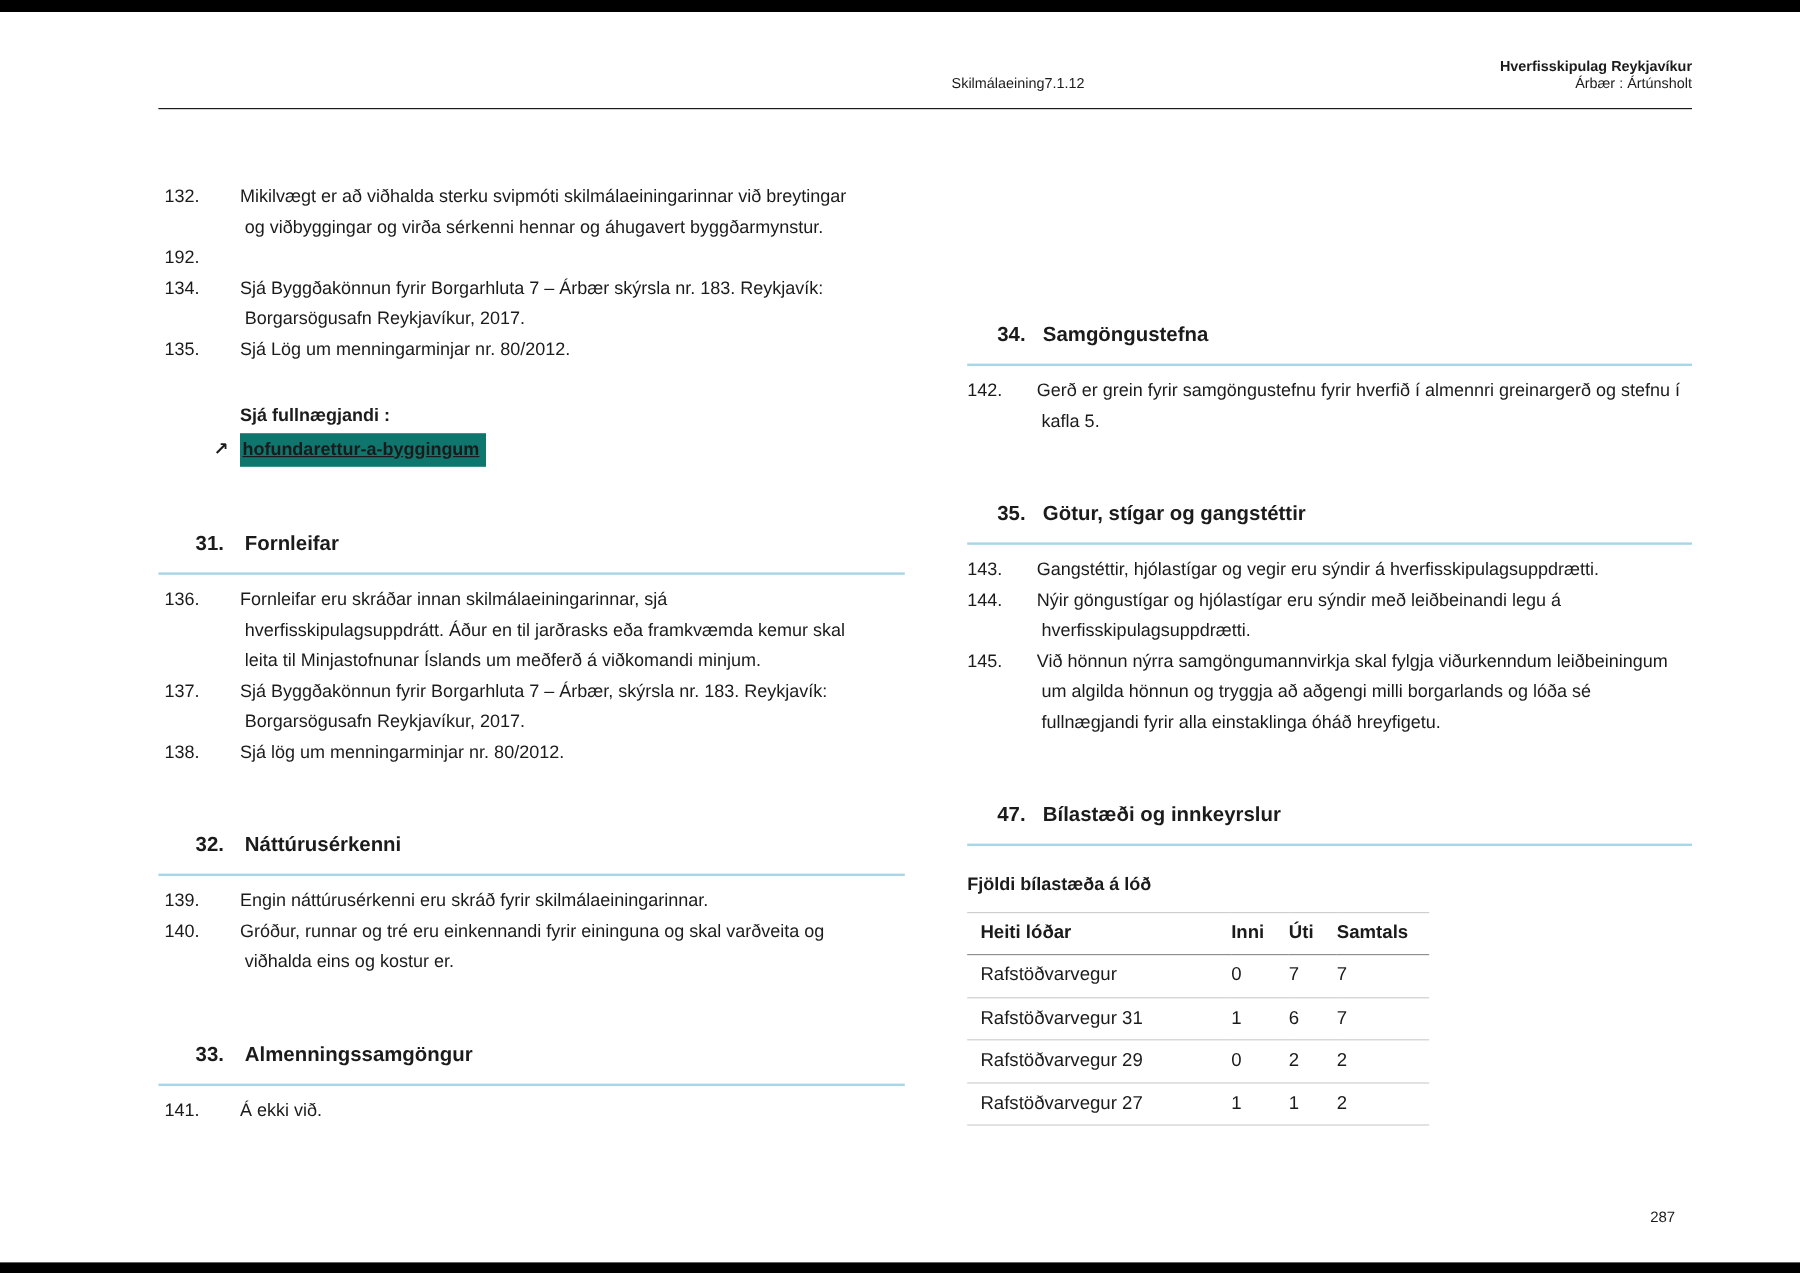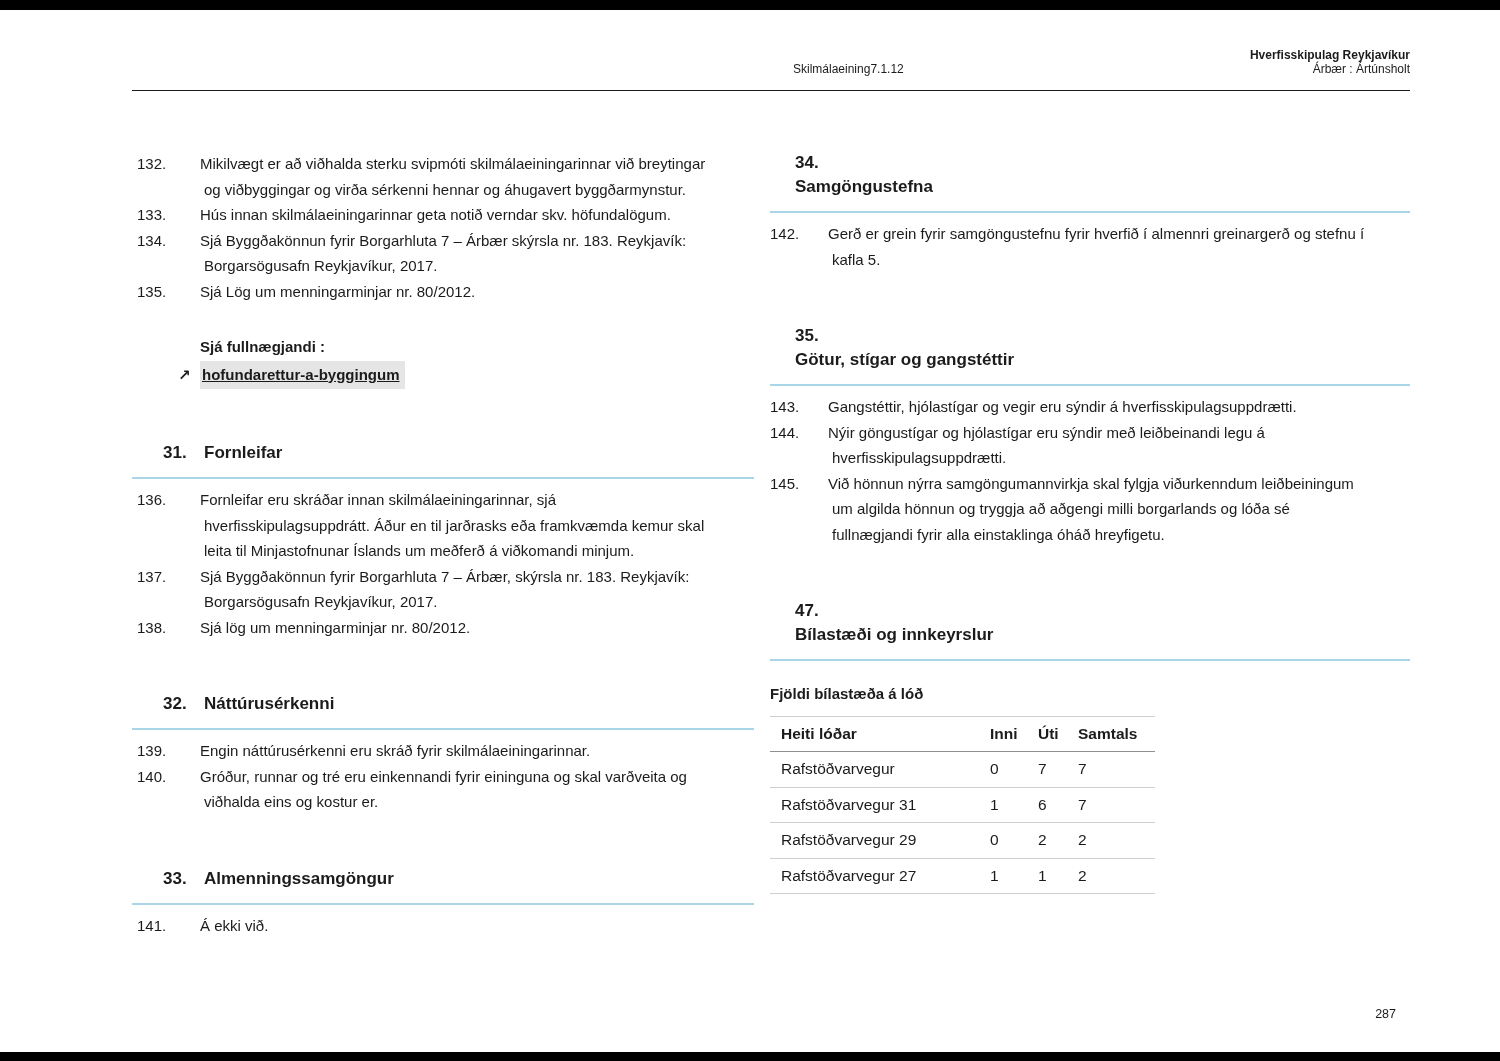--- a/index.html
+++ b/index.html
@@ -16,43 +16,43 @@
   .bar.bottom { bottom:0; height:9px; }
 
   .header { display:flex; align-items:flex-end; padding:48px 90px 0 132px; font-size:12px; line-height:14px; }
   .header .spacer-a { width:661px; flex-shrink:0; }
   .doc-number { }
   .header .grow { flex:1; }
   .header-right { text-align:right; }
   .header-right .title { font-weight:bold; }
   .header-rule { margin:14px 90px 0 132px; border-top:1px solid #1b1b1b; }
 
-  .columns { display:flex; margin-top:60px; padding:0 90px 0 132px; gap:16px; font-size:15px; line-height:25.5px; }
+  .columns { display:flex; margin-top:60px; padding:0 90px 0 132px; gap:52px; font-size:15px; line-height:25.5px;align-items:flex-end; }
   .col-left { width:622px; flex-shrink:0; }
   .col-right { flex:1; min-width:0; }
 
   .item { display:flex; }
   .item .num { flex-shrink:0; }
   .col-left .item .num { width:63px; padding-left:5px; }
   .col-right .item .num { width:58px; }
   .item .txt { padding-left:4px; text-indent:-4px; }
   .col-left .item .txt { max-width:505px; }
   .col-right .item .txt { max-width:540px; }
 
   .guidelines { margin-top:30px; }
   .guide-label { padding-left:68px; font-weight:bold; }
   .guide-row { display:flex; align-items:baseline; margin-top:1px; }
   .guide-arrow { margin-left:46px; width:22px; flex-shrink:0; font-weight:bold; }
-  .guide-link { background:#e5e5e5; font-weight:bold; color:#1b1b1b; text-decoration:underline; padding:1px 6px 2px 2px; cursor:pointer; }
+  .guide-link { background:#0f766e; font-weight:bold; color:#1b1b1b; text-decoration:underline; padding:1px 6px 2px 2px; cursor:pointer; }
 
   .section { margin-top:52px; }
   .col-right .section:first-child { margin-top:0; }
   .section-heading { display:flex; font-size:17px; font-weight:bold; line-height:24px; margin:0; border-bottom:2px solid #a9d6e6; padding-bottom:12px; }
   .col-left .section-heading { padding-left:31px; }
-  .col-right .section-heading { padding-left:25px;flex-direction:column; }
+  .col-right .section-heading { padding-left:25px; }
   .col-left .section-heading .h-num { width:41px; flex-shrink:0; }
   .col-right .section-heading .h-num { width:38px; flex-shrink:0; }
   .section-items { margin-top:8px; }
 
   .parking { margin-top:20px; }
   .parking-subtitle { font-weight:bold; }
   .parking-table { border-collapse:collapse; margin-top:9px; font-size:15.5px; }
   .parking-table th, .parking-table td { text-align:left; padding:4px 0 5px 0; }
   .parking-table th { font-weight:bold; }
   .parking-table th:first-child, .parking-table td:first-child { padding-left:11px; width:209px; }
@@ -85,22 +85,21 @@
 
   <div class="columns">
 
     <div class="col-left">
 
       <div class="item">
         <span class="num">132.</span>
         <span class="txt">Mikilvægt er að viðhalda sterku svipmóti skilmálaeiningarinnar við breytingar og viðbyggingar og virða sérkenni hennar og áhugavert byggðarmynstur.</span>
       </div>
       <div class="item">
-        <span class="num">133.</span>
-        <span class="txt">Hús innan skilmálaeiningarinnar geta notið verndar skv. höfundalögum.</span>
+        <span class="num">192.</span>
       </div>
       <div class="item">
         <span class="num">134.</span>
         <span class="txt">Sjá Byggðakönnun fyrir Borgarhluta 7 – Árbær skýrsla nr. 183. Reykjavík: Borgarsögusafn Reykjavíkur, 2017.</span>
       </div>
       <div class="item">
         <span class="num">135.</span>
         <span class="txt">Sjá Lög um menningarminjar nr. 80/2012.</span>
       </div>
 

